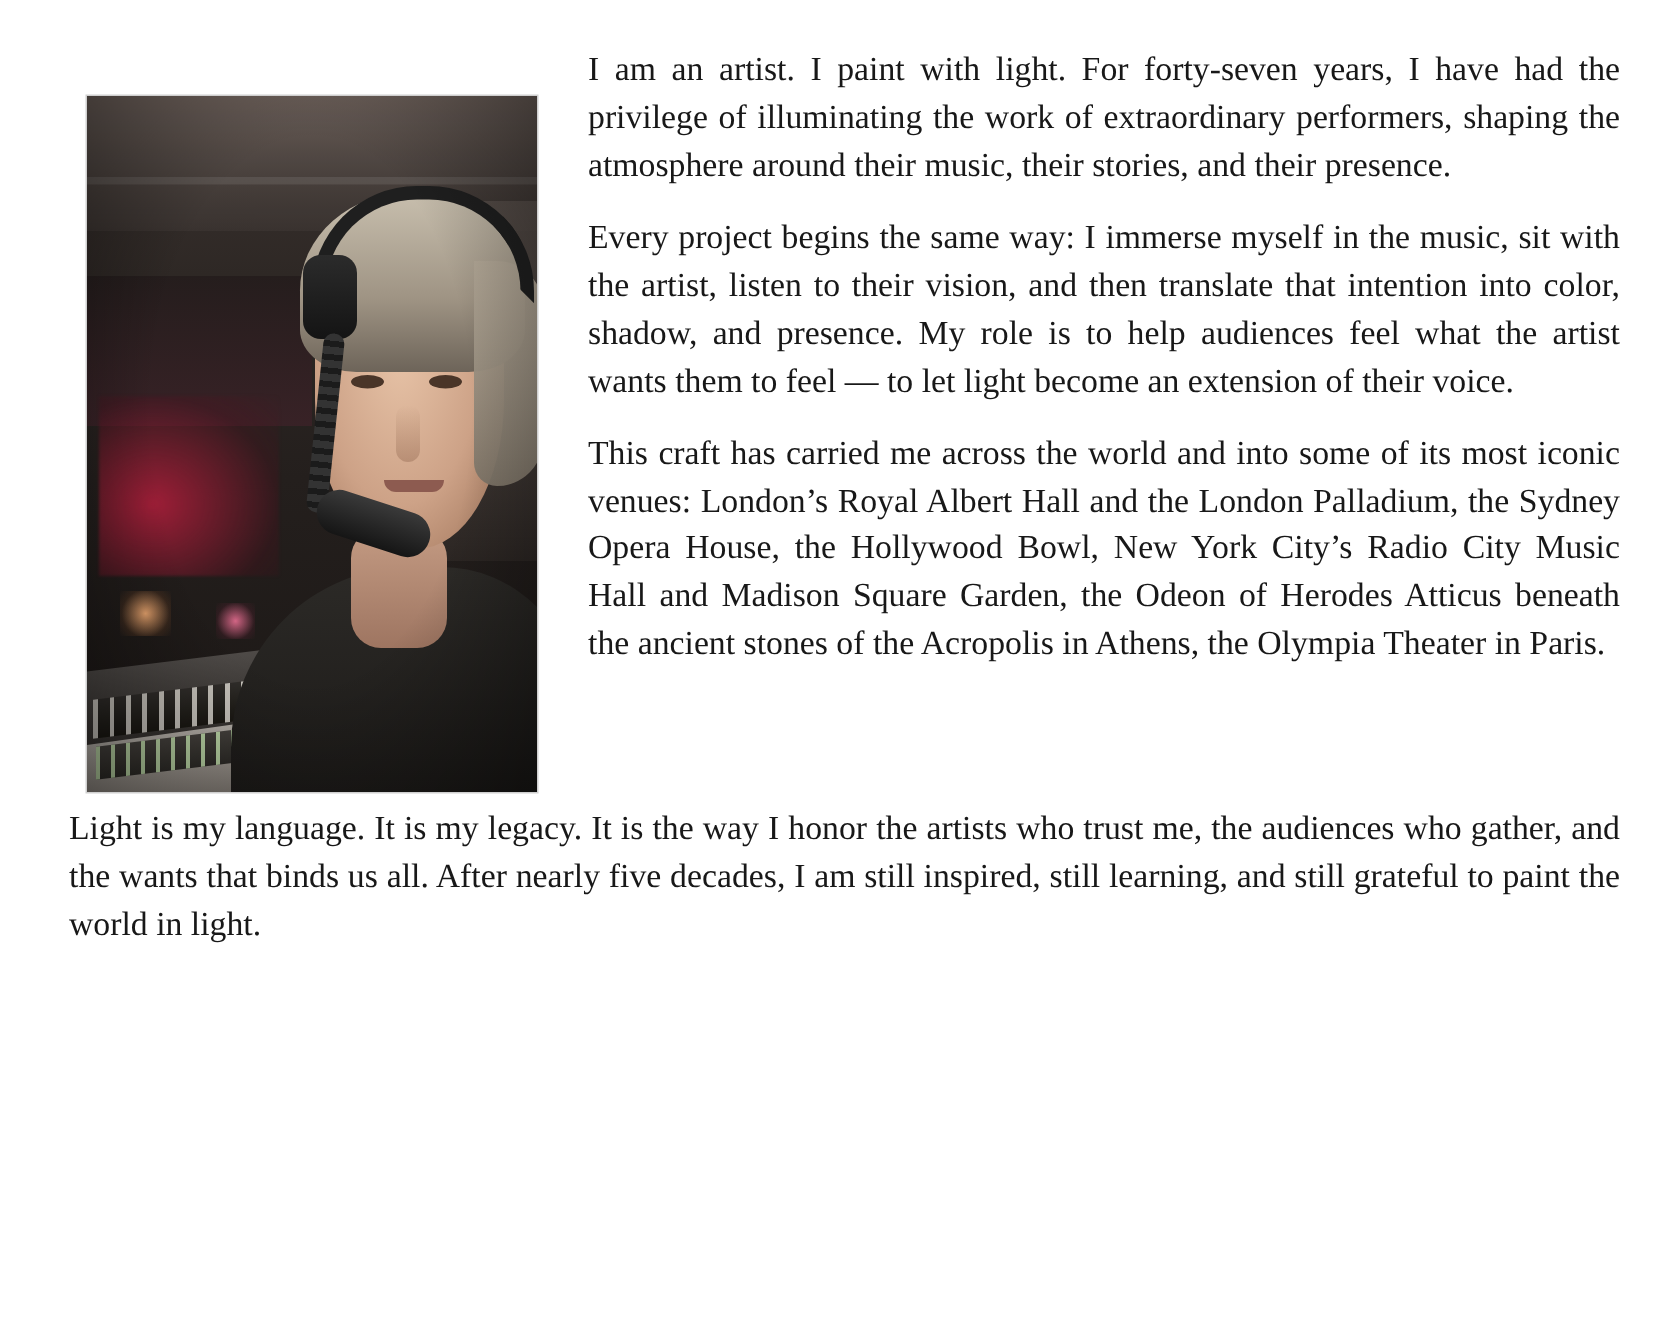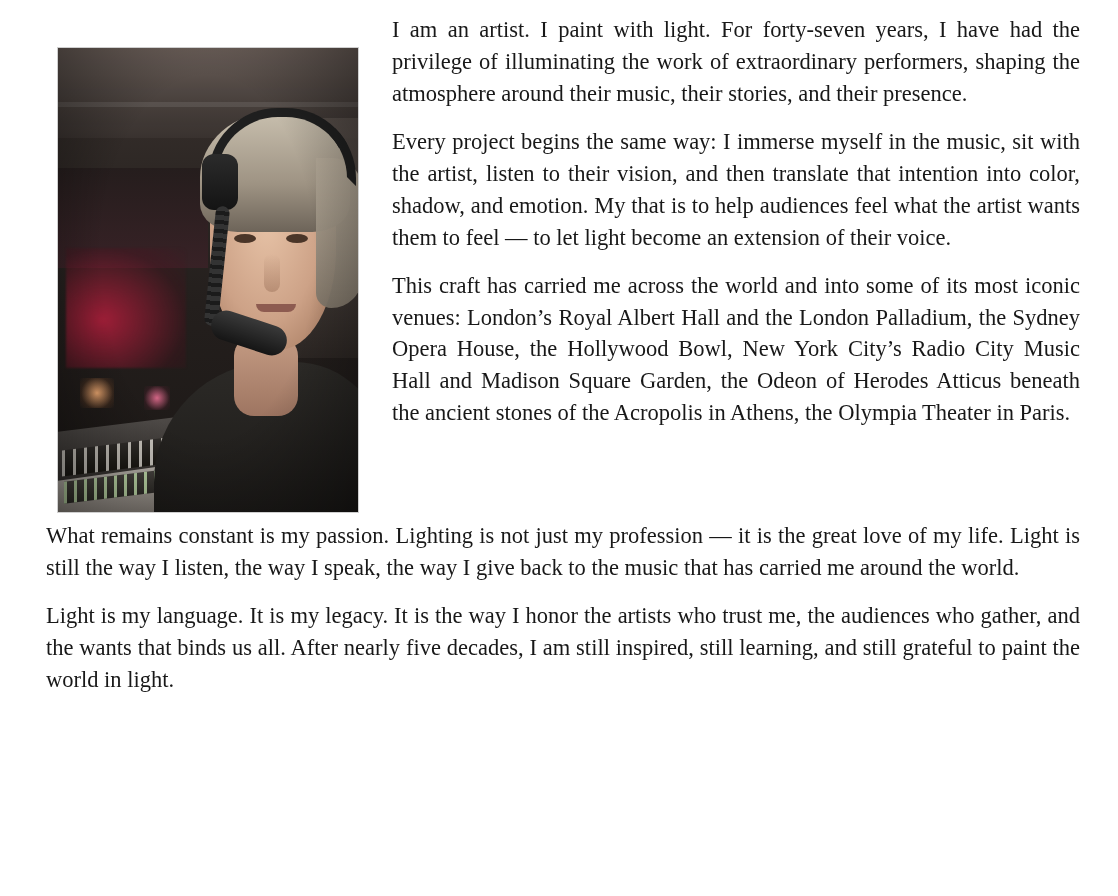--- a/index.html
+++ b/index.html
@@ -12,21 +12,21 @@
     height: 896px;
     font-family: "Liberation Serif", "DejaVu Serif", serif;
     color: #1a1a1a;
     overflow: hidden;
   }
   .page {
     position: relative;
     width: 1118px;
     height: 896px;
     box-sizing: border-box;
-    padding: 14px 38px 10px 46px;
+    padding: 30px 38px 10px 46px;
   }
   .article {
     font-size: 22.5px;
     line-height: 1.42;
     text-align: justify;
     color: #181818;
   }
   
   .photo-figure {
     float: left;
@@ -260,20 +260,19 @@
       <div class="ph-band"></div>
       <div class="ph-earcup"></div>
       <div class="ph-boom"></div>
       <div class="ph-mic"></div>
       <div class="ph-vign"></div>
     </div>
   </figure>
 
   <div class="article">
     <p>I am an artist. I paint with light. For forty-seven years, I have had the privilege of illuminating the work of extraordinary performers, shaping the atmosphere around their music, their stories, and their presence.</p>
-    <p>Every project begins the same way: I immerse myself in the music, sit with the artist, listen to their vision, and then translate that intention into color, shadow, and emotion. My that is to help audiences feel what the artist wants them to feel — to let light become an extension of their voice.</p>
+    <p>Every project begins the same way: I immerse myself in the music, sit with the artist, listen to their vision, and then translate that intention into color, shadow, and presence. My role is to help audiences feel what the artist wants them to feel — to let light become an extension of their voice.</p>
     <p>This craft has carried me across the world and into some of its most iconic venues: London’s Royal Albert Hall and the London Palladium, the Sydney Opera House, the Hollywood Bowl, New York City’s Radio City Music Hall and Madison Square Garden, the Odeon of Herodes Atticus beneath the ancient stones of the Acropolis in Athens, the Olympia Theater in Paris.</p>
     <div class="clear"></div>
-    <p>What remains constant is my passion. Lighting is not just my profession — it is the great love of my life. Light is still the way I listen, the way I speak, the way I give back to the music that has carried me around the world.</p>
     <p>Light is my language. It is my legacy. It is the way I honor the artists who trust me, the audiences who gather, and the wants that binds us all. After nearly five decades, I am still inspired, still learning, and still grateful to paint the world in light.</p>
   </div>
 
 </div>
 
 </body></html>

